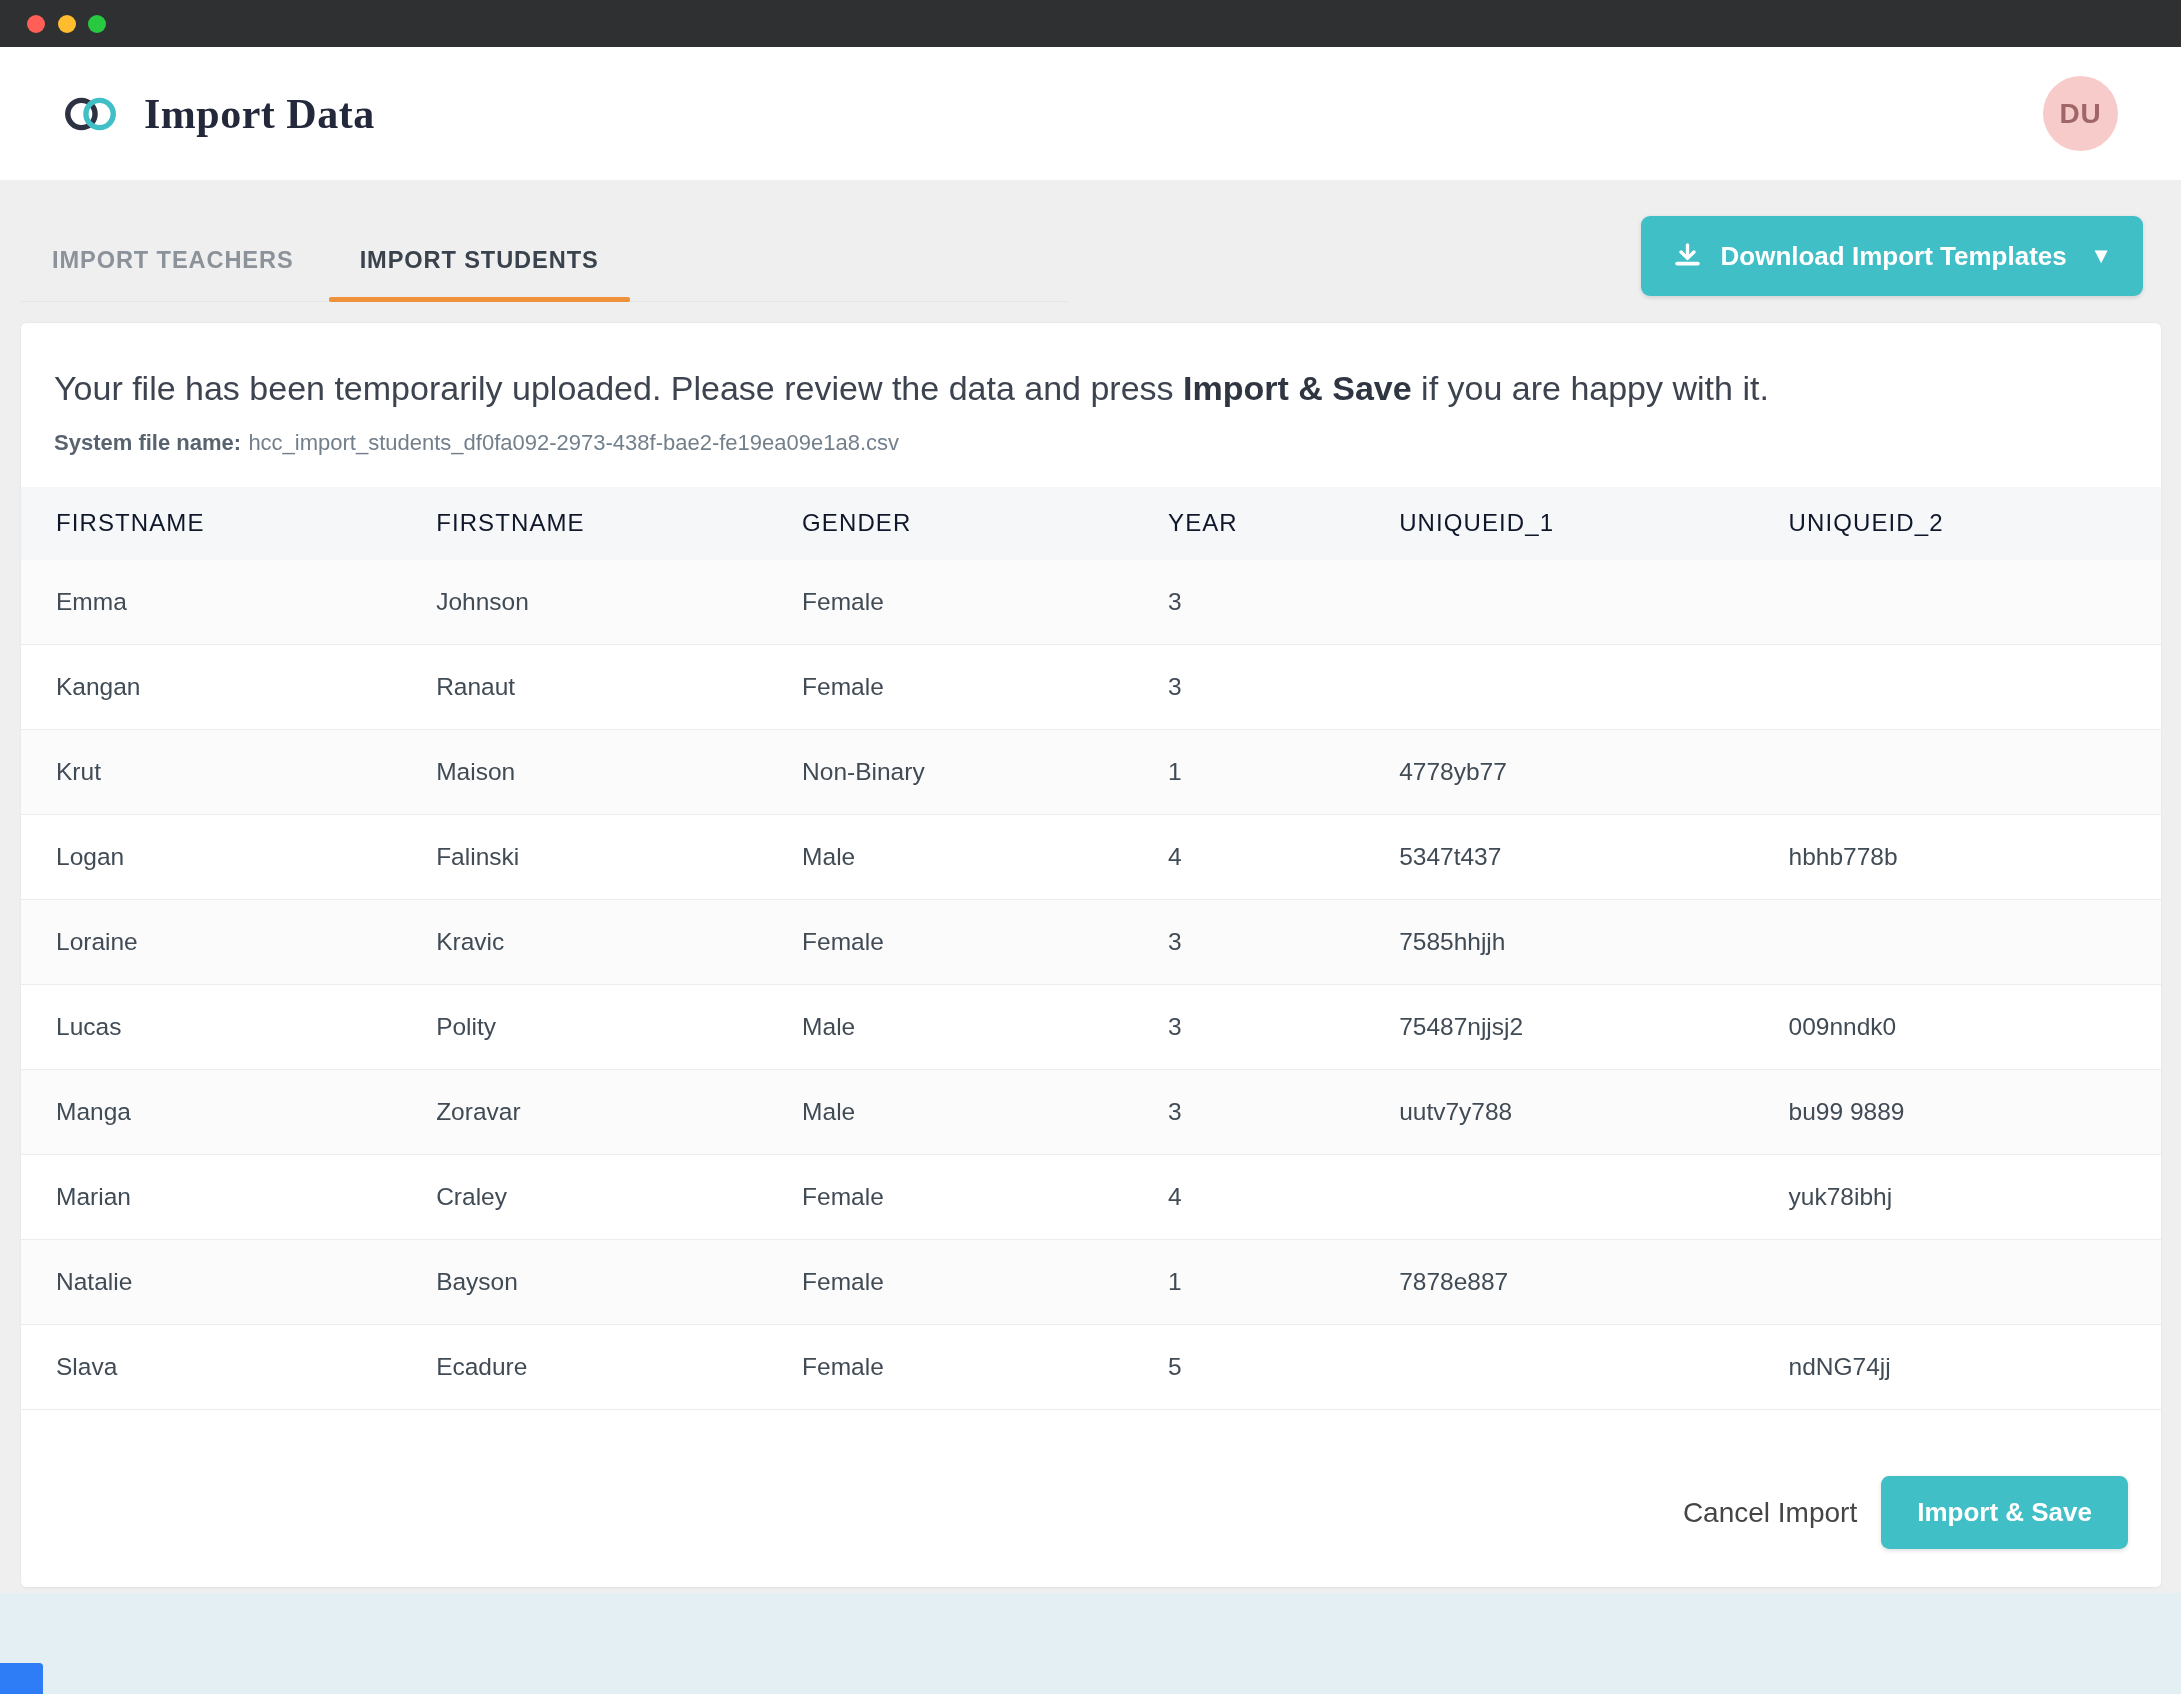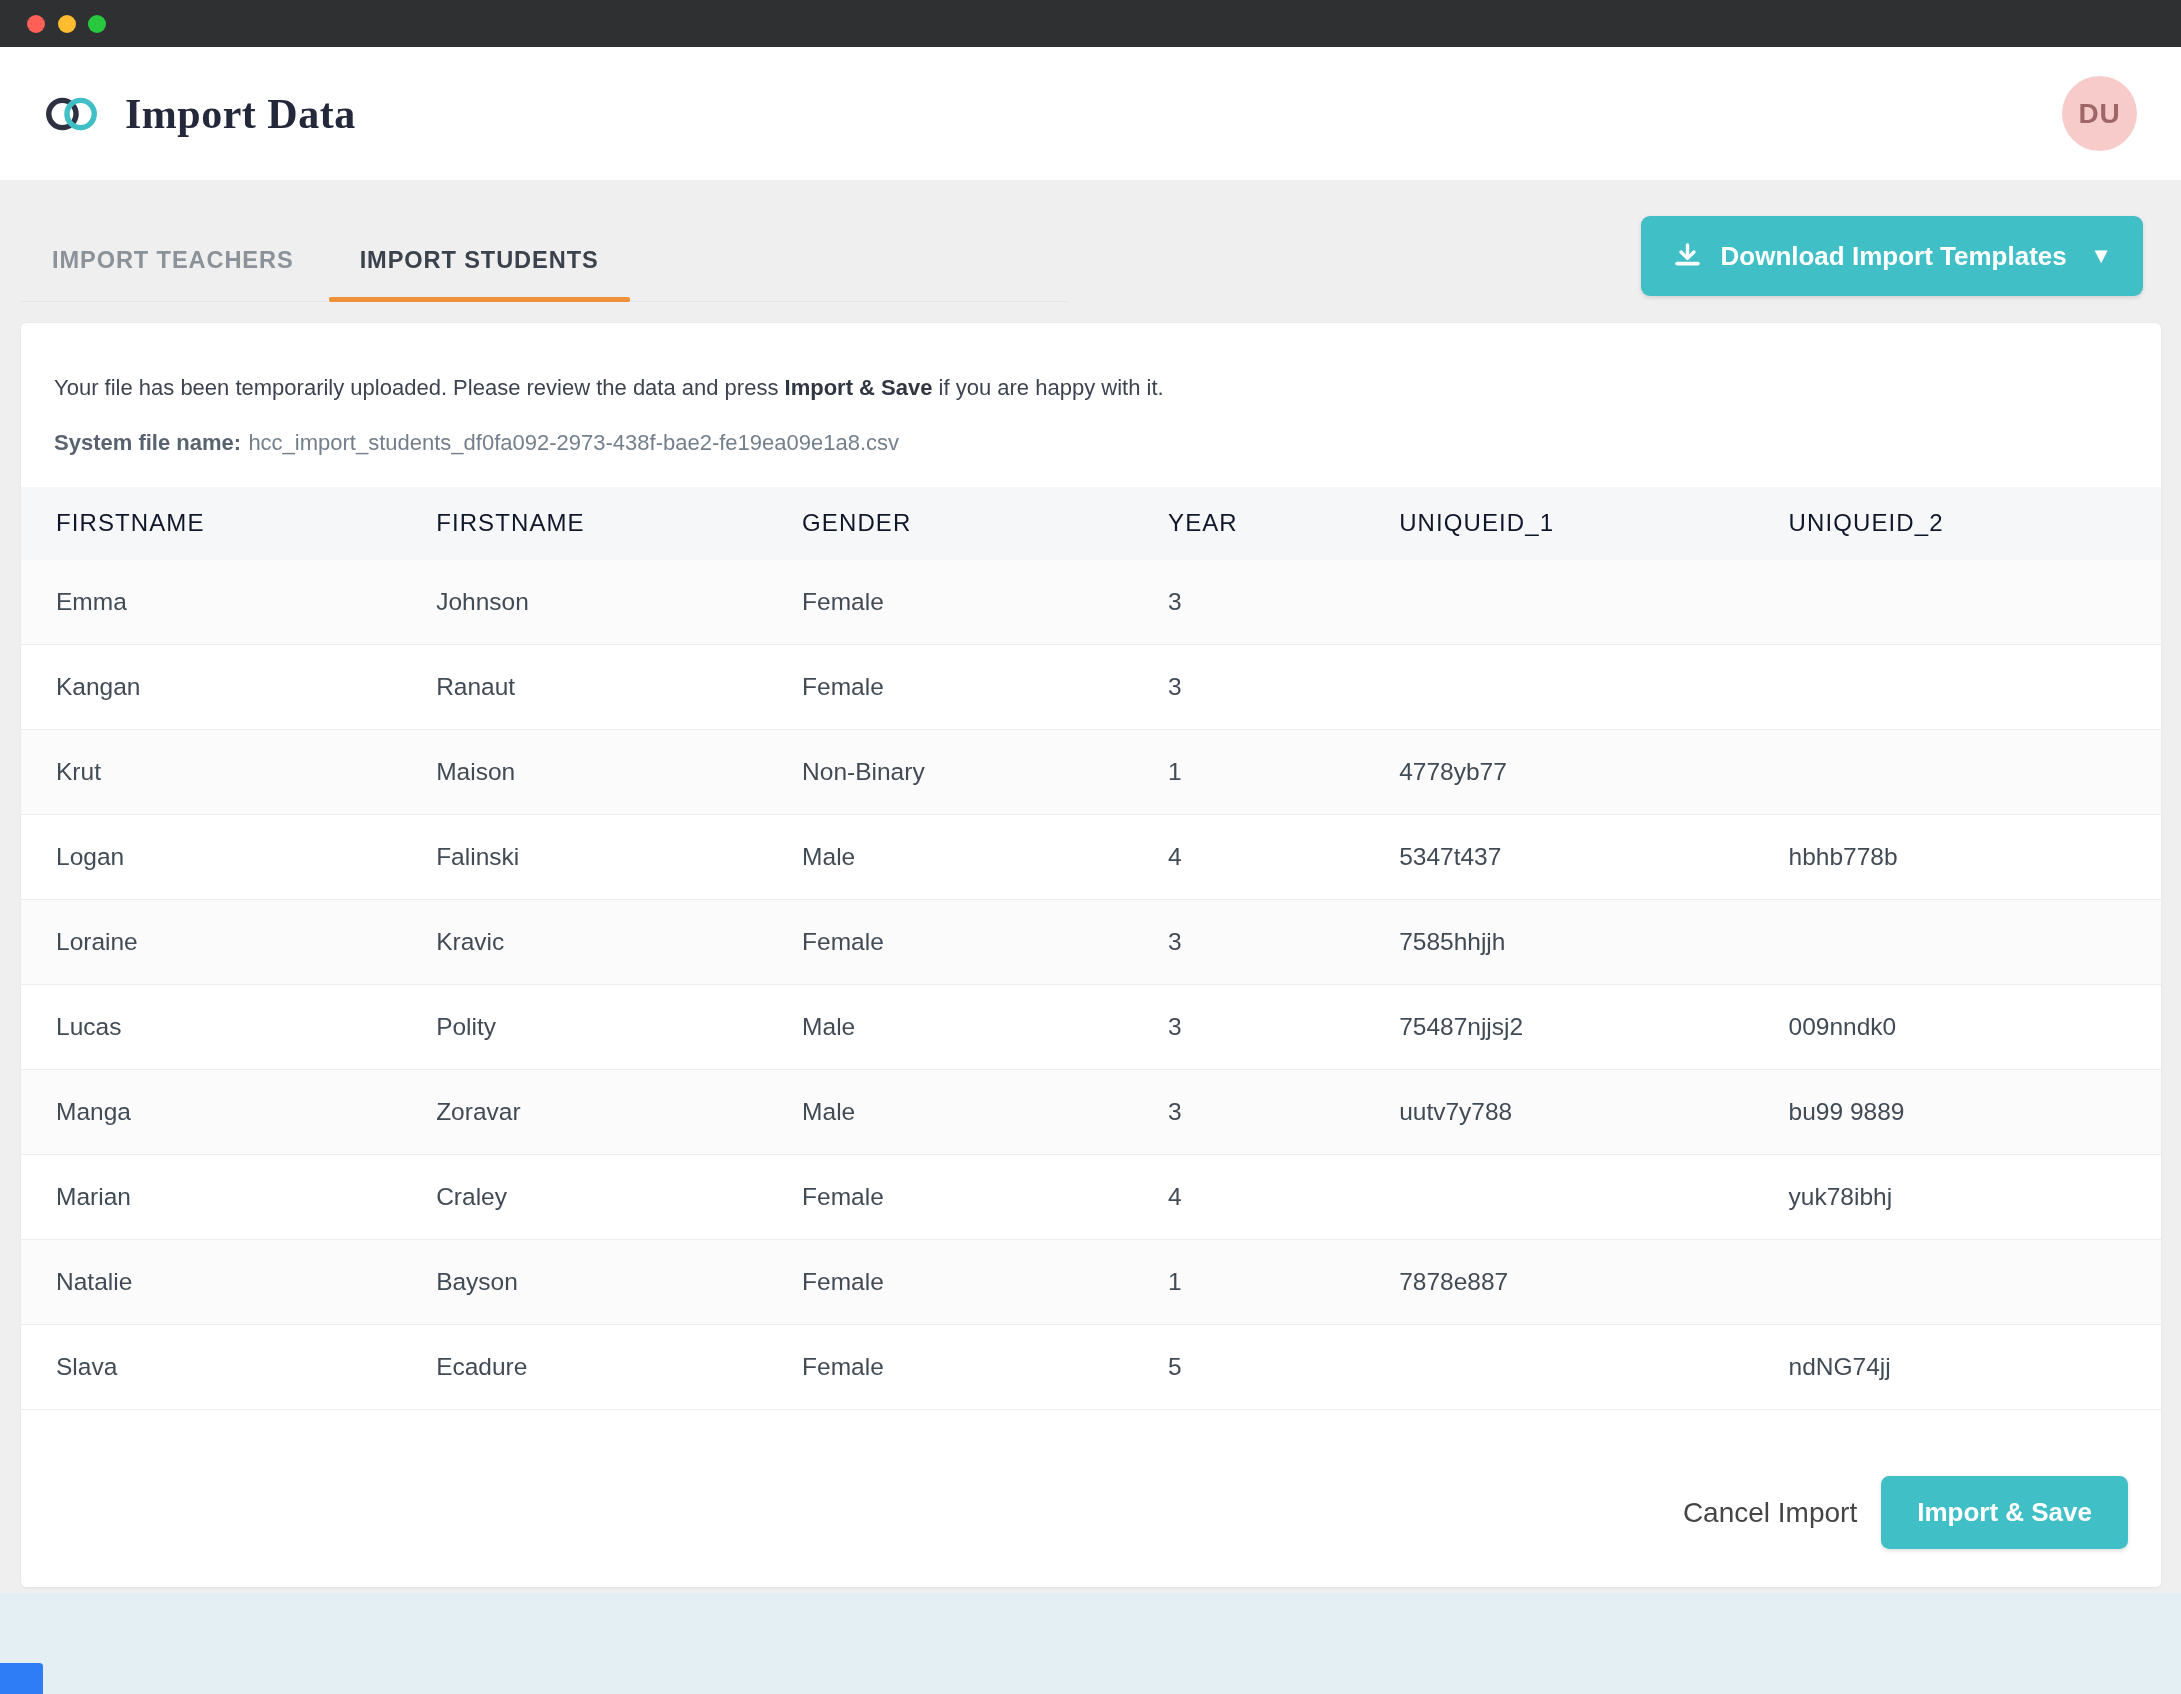--- a/index.html
+++ b/index.html
@@ -16,21 +16,21 @@
     display:flex; align-items:center; padding-left:27px; gap:12.7px;
   }
   .light { width:18px; height:18px; border-radius:50%; display:inline-block; }
   .light.red { background:#ff5f57; }
   .light.yellow { background:#febc2e; }
   .light.green { background:#28c840; }
 
   
   header {
     height:133px; background:#ffffff;
-    display:flex; align-items:center; padding:0 45px;
+    display:flex; align-items:center; padding:0 64px;
   }
   .logo { display:flex; align-items:center; }
   h1.page-title {
     font-family:"Liberation Serif","DejaVu Serif",serif;
     font-size:42px; font-weight:700; color:#23283a;
     margin-left:27px; letter-spacing:0.5px;
   }
   .avatar {
     margin-left:auto; width:75px; height:75px; border-radius:50%;
     background:#f8cbcb; color:#9e6666;
@@ -66,21 +66,21 @@
   }
   .download-btn .caret { font-size:22px; margin-left:5.5px; }
 
   
   .card {
     margin:16.4px 21px 0; background:#ffffff; border-radius:5.5px;
     height:1264px; position:relative;
     box-shadow:0 0.9px 2.7px rgba(0,0,0,0.06);
   }
   .notice {
-    padding:47px 33px 0; font-size:22px; color:#3d4450; line-height:36px;
+    padding:47px 33px 0; font-size:34px; color:#3d4450; line-height:36px;
   }
   .notice strong { font-weight:700; color:#2f3641; }
   .fileline {
     padding:23.6px 33px 0; font-size:22px; color:#73808c;
   }
   .fileline strong { color:#59636f; font-weight:700; margin-right:7.3px; }
 
   table {
     width:100%; border-collapse:collapse; table-layout:fixed;
     margin-top:31px;

